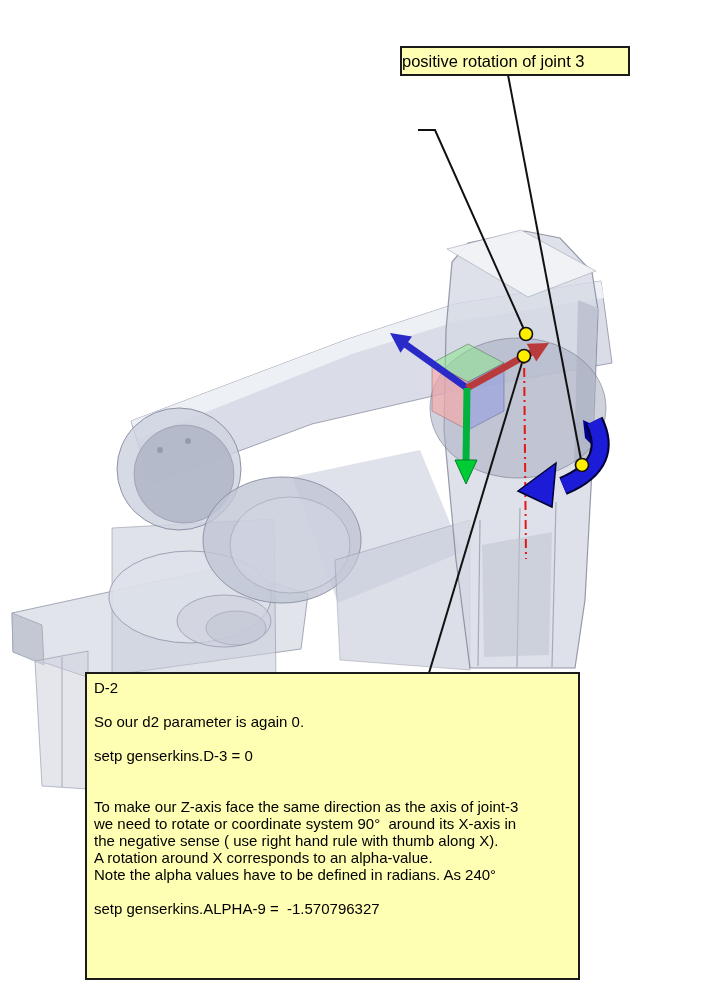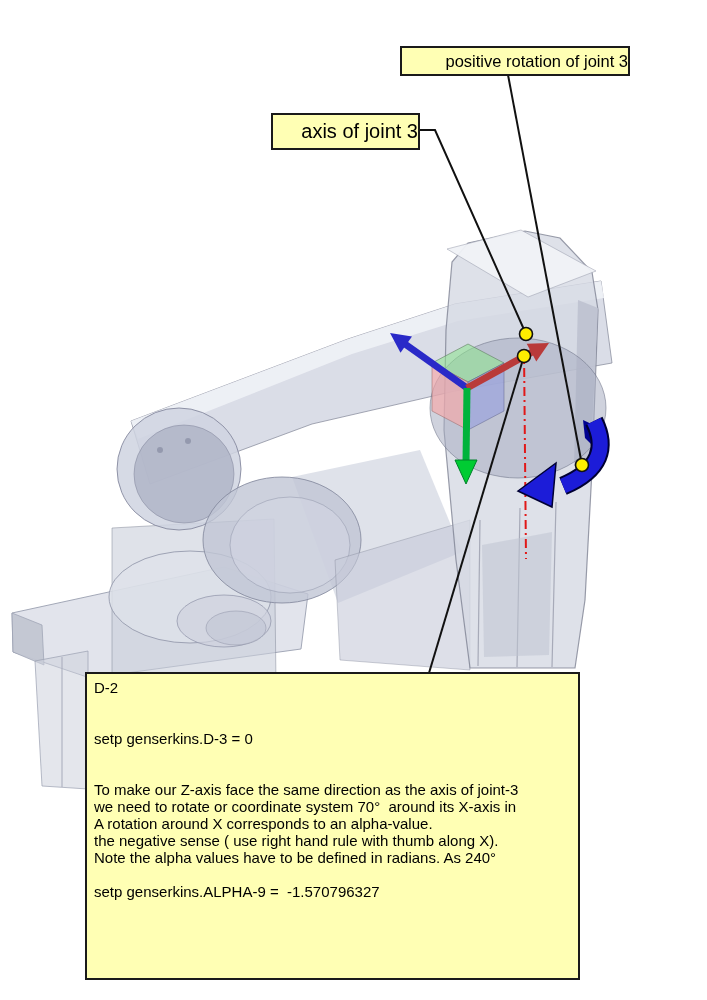--- a/index.html
+++ b/index.html
@@ -4,21 +4,21 @@
 <style>
   html,body{margin:0;padding:0;background:#ffffff;}
   .stage{
     position:relative;width:707px;height:1000px;background:#ffffff;
     font-family:"Liberation Sans", sans-serif;overflow:hidden;
   }
   .stage svg{position:absolute;left:0;top:0;}
   .callout{
     position:absolute;box-sizing:border-box;
     background:#ffffb4;border:2px solid #1a1a1a;
-    color:#000;display:flex;align-items:center;justify-content:flex-end;
+    color:#000;display:flex;align-items:center;justify-content:flex-start;
     white-space:nowrap;
   }
   .callout.axis{left:271px;top:113px;width:149px;height:37px;font-size:20px;}
   .callout.rot{left:400px;top:46px;width:230px;height:30px;font-size:16.5px;}
   .notebox{
     position:absolute;box-sizing:border-box;
     left:85px;top:672px;width:495px;height:308px;
     background:#ffffb4;border:2px solid #1a1a1a;
     color:#000;font-size:15px;line-height:17px;
     padding:5px 6px 0 7px;
@@ -108,37 +108,35 @@
       <path d="M524,356 L429,673"></path>
     </g>
 
     <g fill="#ffee00" stroke="#111111" stroke-width="1.6">
       <circle cx="526" cy="334" r="6.5"></circle>
       <circle cx="524" cy="356" r="6.5"></circle>
       <circle cx="582" cy="465" r="6.5"></circle>
     </g>
   </svg>
 
-  <div class="callout axis">
-    <span>axis of joint 3</span>
-  </div>
 
   <div class="callout rot">
     <span>positive rotation of joint 3</span>
   </div>
 
   <div class="notebox">
     <div class="note-line">D-2</div>
     <div class="note-line"></div>
+    <div class="note-line">So our d2 parameter is again 0.</div>
     <div class="note-line"></div>
     <div class="note-line">setp genserkins.D-3 = 0</div>
     <div class="note-line"></div>
     <div class="note-line"></div>
     <div class="note-line">To make our Z-axis face the same direction as the axis of joint-3</div>
-    <div class="note-line">we need to rotate or coordinate system 70°  around its X-axis in</div>
+    <div class="note-line">we need to rotate or coordinate system 90°  around its X-axis in</div>
+    <div class="note-line">the negative sense ( use right hand rule with thumb along X).</div>
     <div class="note-line">A rotation around X corresponds to an alpha-value.</div>
-    <div class="note-line">the negative sense ( use right hand rule with thumb along X).</div>
     <div class="note-line">Note the alpha values have to be defined in radians. As 240°</div>
     <div class="note-line"></div>
     <div class="note-line">setp genserkins.ALPHA-9 =  -1.570796327</div>
   </div>
 
 </div>
 
 </body></html>

